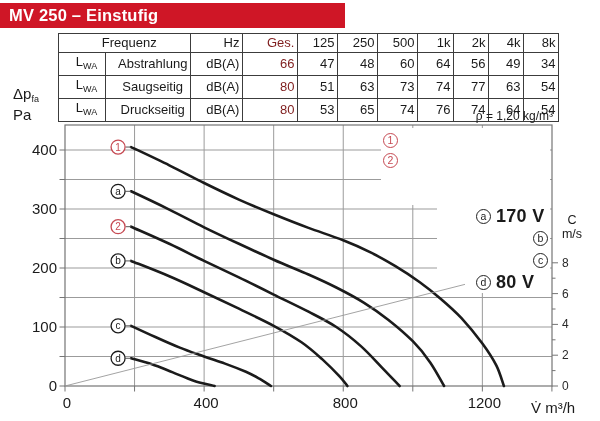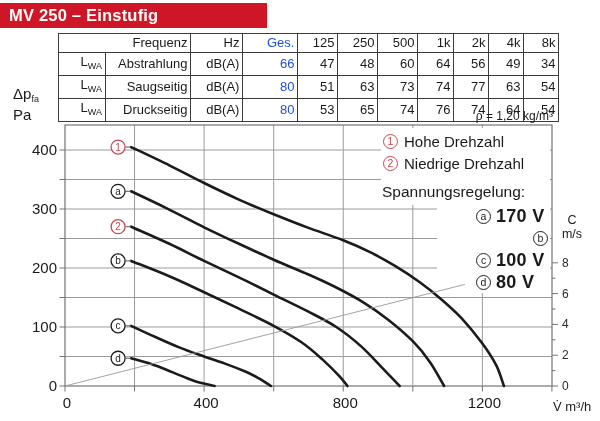--- a/index.html
+++ b/index.html
@@ -1,36 +1,36 @@
 <!DOCTYPE html>
 <html><head>
 <meta charset="utf-8">
 <style>
   html,body{margin:0;padding:0;}
   body{position:relative;width:600px;height:421px;background:#fff;overflow:hidden;
        font-family:"Liberation Sans","DejaVu Sans",sans-serif;color:#1a1a1a;}
-  .banner{position:absolute;left:0;top:3px;width:267px;height:25px;background:#cf1626;
+  .banner{position:absolute;left:0;top:3px;width:345px;height:25px;background:#cf1626;
           color:#fff;font-weight:bold;font-size:16.5px;line-height:25px;padding-left:9px;
           box-sizing:border-box;letter-spacing:.2px;}
   table.freq{position:absolute;left:58px;top:33px;border-collapse:collapse;font-size:13px;}
   table.freq td,table.freq th{border:1px solid #3c3c3c;height:18px;line-height:18px;
           padding:0 3px;text-align:right;font-weight:normal;white-space:nowrap;}
-  table.freq .al{text-align:right;padding-left:12px;}
-  .red{color:#1d4ed8;}
+  table.freq .al{text-align:center;padding-left:12px;}
+  .red{color:#7f1d1d;}
   sub.sm{font-size:9px;vertical-align:-3px;margin-top:16px;}
   .density{position:absolute;left:350px;top:109px;width:203px;text-align:right;font-size:12px;}
   svg.chart,svg.overlay{position:absolute;left:0;top:118px;}
   svg.overlay{z-index:3;pointer-events:none;}
   .grid{stroke:#9b9b9b;stroke-width:1;}
   .frame{stroke:#757575;stroke-width:1.2;fill:none;}
   .tick{stroke:#757575;stroke-width:1;}
   .curve{stroke:#1b1b1b;stroke-width:2.6;fill:none;stroke-linecap:round;}
   .vline{stroke:#999;stroke-width:.9;}
   .dp-label{position:absolute;left:13px;top:86px;font-size:15px;line-height:16px;}
-  .flow-label{position:absolute;left:553px;top:399px;font-size:13px;}
+  .flow-label{position:absolute;left:531px;top:399px;font-size:15px;}
   .c-label{position:absolute;left:557px;top:213px;width:30px;text-align:center;
            font-size:12.5px;line-height:14px;}
   .leg-top{position:absolute;left:381px;top:128px;width:169px;height:77px;background:#fff;z-index:2;}
   .leg-volt{position:absolute;left:437px;top:205px;width:113px;height:88px;background:#fff;z-index:2;}
   .leg-row{display:flex;align-items:center;gap:6px;font-size:15px;margin:5px 0 0 2px;}
   .leg-title{font-size:15.5px;margin:11px 0 0 1px;}
   .volt-row{display:flex;align-items:center;justify-content:flex-end;gap:5px;height:22px;
             padding-right:2px;}
   .volt-val{font-size:18px;font-weight:bold;min-width:52px;letter-spacing:.3px;}
   .circ{display:inline-block;width:15px;height:15px;border-radius:50%;box-sizing:border-box;
@@ -204,39 +204,35 @@
     <text x="118.082" y="329.32" text-anchor="middle" font-size="10" fill="#1b1b1b">c</text>
     <path d="M131.082,358.27C134.6,359.3 145.0,361.8 151.9,364.2C158.9,366.5 165.9,369.7 172.8,372.4C179.8,375.2 186.7,378.4 193.7,380.7C200.6,383.0 211.1,385.1 214.6,386.0" class="curve"></path>
     <line x1="125.582" y1="358.27" x2="131.082" y2="358.27" stroke="#555" stroke-width="1"></line>
     <circle cx="118.082" cy="358.27" r="7" fill="#fff" stroke="#1b1b1b" stroke-width="1.3"></circle>
     <text x="118.082" y="361.77" text-anchor="middle" font-size="10" fill="#1b1b1b">d</text>
   </svg>
 
 <div class="leg-top">
     <div class="leg-row">
       <span class="circ r">1</span>
-      <span>Hohe Drehzahl</span>
     </div>
     <div class="leg-row">
       <span class="circ r">2</span>
-      <span>Niedrige Drehzahl</span>
-    </div>
-    <div class="leg-title">Spannungsregelung:</div>
+    </div>
   </div>
 <div class="leg-volt">
     <div class="volt-row">
       <span class="circ k">a</span>
       <span class="volt-val">170 V</span>
     </div>
     <div class="volt-row">
       <span class="circ k">b</span>
     </div>
     <div class="volt-row">
       <span class="circ k">c</span>
-      <span class="volt-val">100 V</span>
     </div>
     <div class="volt-row">
       <span class="circ k">d</span>
       <span class="volt-val">80 V</span>
     </div>
   </div>
 
 <svg class="overlay" width="600" height="303" viewBox="0 118 600 303">
     <line x1="65" y1="386" x2="464.96999999999997" y2="284.36" class="vline"></line>
   </svg>

